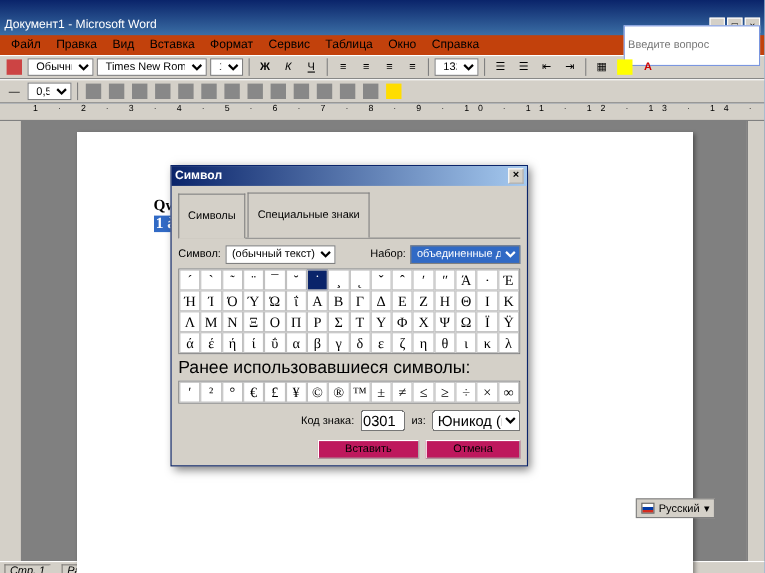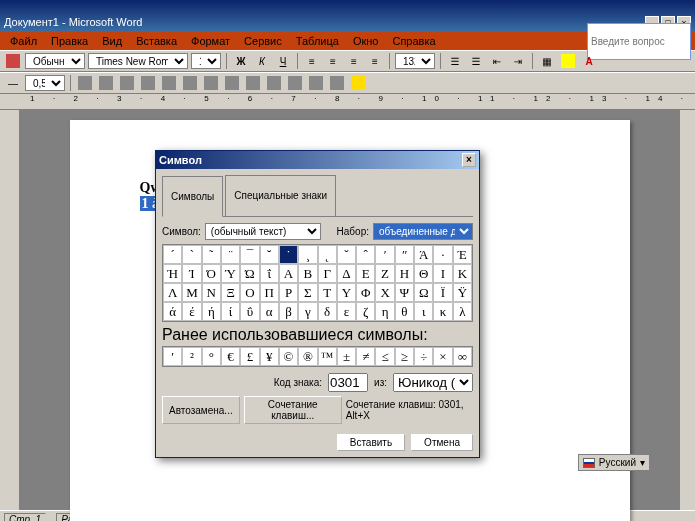--- a/index.html
+++ b/index.html
@@ -4,21 +4,21 @@
 <style>
 * { box-sizing: border-box; margin: 0; padding: 0; }
 body { font-family: Tahoma, Arial, sans-serif; font-size: 11px; background: #3b6ea5; width: 695px; height: 521px; overflow: hidden; position: relative; }
 .titlebar { background: linear-gradient(#0a246a,#3b6ea5); height: 18px; color: #fff; display: flex; padding: 16px 4px; justify-content: space-between; }
 .titlebar .t { font-size: 11px; }
 .titlebar .ctrls { display: flex; gap: 2px; }
 .titlebar .ctrls div { width: 14px; height: 14px; background: #d4d0c8; border: 1px solid #fff; font-size: 9px; text-align: center; line-height: 12px; color: #000; }
 .menubar { background: #c2410c; height: 18px; display: flex; align-items: center; padding: 0 4px; gap: 2px; justify-content: space-between; }
 .menubar .items { display: flex; gap: 2px; }
 .menubar span { padding: 1px 6px; font-size: 11px; }
-.menubar .q input { width: 104px; font-size: 10px; border: 1px solid #7a96df; padding: 12px 3px; }
+.menubar .q input { width: 124px; font-size: 10px; border: 1px solid #7a96df; padding: 12px 3px; }
 .toolbar { background: #d4d0c8; height: 22px; border-top: 1px solid #fff; border-bottom: 1px solid #808080; display: flex; align-items: center; padding: 0 4px; gap: 3px; }
 .toolbar .sel { border: 1px solid #808080; background: #fff; font-size: 10px; padding: 1px 3px; height: 16px; }
 .toolbar .btn { width: 18px; height: 18px; border: 1px solid transparent; display: flex; align-items: center; justify-content: center; font-size: 10px; }
 .toolbar .sep { width: 1px; height: 16px; background: #808080; margin: 0 2px; }
 .toolbar .ico { width: 14px; height: 14px; background: #888; }
 .ruler-v { width: 20px; background: #d4d0c8; border-right: 1px solid #808080; }
 .ruler-h { flex: 1; background: #d4d0c8; height: 16px; border-bottom: 1px solid #808080; font-size: 8px; color: #000; padding-left: 30px; letter-spacing: 8px; overflow: hidden; white-space: nowrap; }
 .workspace { background: #808080; position: relative; height: 400px; display: flex; }
 .page { background: #fff; margin: 10px auto; width: 560px; height: 480px; box-shadow: 2px 2px 4px rgba(0,0,0,.4); position: relative; }
 .page .content { position: absolute; top: 60px; left: 70px; font-family: 'Times New Roman', serif; font-size: 14px; }
@@ -50,21 +50,21 @@
 .char-grid div { border: 1px solid #c0c0c0; height: 19px; display: flex; align-items: center; justify-content: center; font-family: 'Times New Roman', serif; font-size: 13px; cursor: pointer; }
 .char-grid div.sel { background: #0a246a; color: #fff; }
 .recent-label { font-size: 16px; margin-bottom: 2px; }
 .recent-grid { display: grid; grid-template-columns: repeat(16, 1fr); border: 1px solid #808080; background: #fff; margin-bottom: 6px; }
 .recent-grid div { border: 1px solid #c0c0c0; height: 19px; display: flex; align-items: center; justify-content: center; font-family: 'Times New Roman', serif; font-size: 13px; }
 .char-name { font-size: 10px; margin-bottom: 4px; display: flex; gap: 6px; align-items: center; }
 .char-name input { width: 40px; }
 .dlg-btns-row { display: flex; gap: 4px; margin-bottom: 6px; }
 .dlg-btn { font-size: 10px; padding: 2px 6px; border: 1px outset #fff; background: #d4d0c8; }
 .dlg-footer { display: flex; justify-content: flex-end; gap: 6px; padding-top: 4px; }
-.dlg-footer button { font-size: 10px; padding: 2px 12px; border: 1px outset #fff; background: #ffffff; }
+.dlg-footer button { font-size: 10px; padding: 2px 24px; border: 1px outset #fff; background: #be185d; }
 </style>
 </head>
 <body>
 
 <div class="titlebar">
   <span class="t">Документ1 - Microsoft Word</span>
   <div class="ctrls">
     <div>_</div>
     <div>□</div>
     <div>×</div>
@@ -219,21 +219,21 @@
     <span>Символ</span>
     <div class="x">×</div>
   </div>
   <div class="dlg-body">
     <div class="tabs">
       <div class="tab active">Символы</div>
       <div class="tab">Специальные знаки</div>
     </div>
     <div class="dlg-row">
       <label>Символ:</label>
-      <select style="width:116px"><option>(обычный текст)</option></select>
+      <select style="width:100px"><option>(обычный текст)</option></select>
       <label style="margin-left:auto">Набор:</label>
       <select style="width:100px;background:#316ac5;color:#fff"><option>объединенные диакр. знаки</option></select>
     </div>
     <div class="char-grid" id="char-grid">
         <div>´</div>
         <div>`</div>
         <div>˜</div>
         <div>¨</div>
         <div>¯</div>
         <div>˘</div>
@@ -314,23 +314,18 @@
         <div>÷</div>
         <div>×</div>
         <div>∞</div>
       </div>
     <div class="char-name">
       <label style="margin-left:auto">Код знака:</label>
       <input value="0301" style="">
       <label>из:</label>
       <select style="width:80px"><option>Юникод (шестн.)</option></select>
     </div>
-    <div class="dlg-btns-row">
-      <button class="dlg-btn">Автозамена...</button>
-      <button class="dlg-btn">Сочетание клавиш...</button>
-      <span style="font-size:10px;align-self:center">Сочетание клавиш: 0301, Alt+X</span>
-    </div>
     <div class="dlg-footer">
       <button>Вставить</button>
       <button>Отмена</button>
     </div>
   </div>
 </div>
 
 </body></html>

